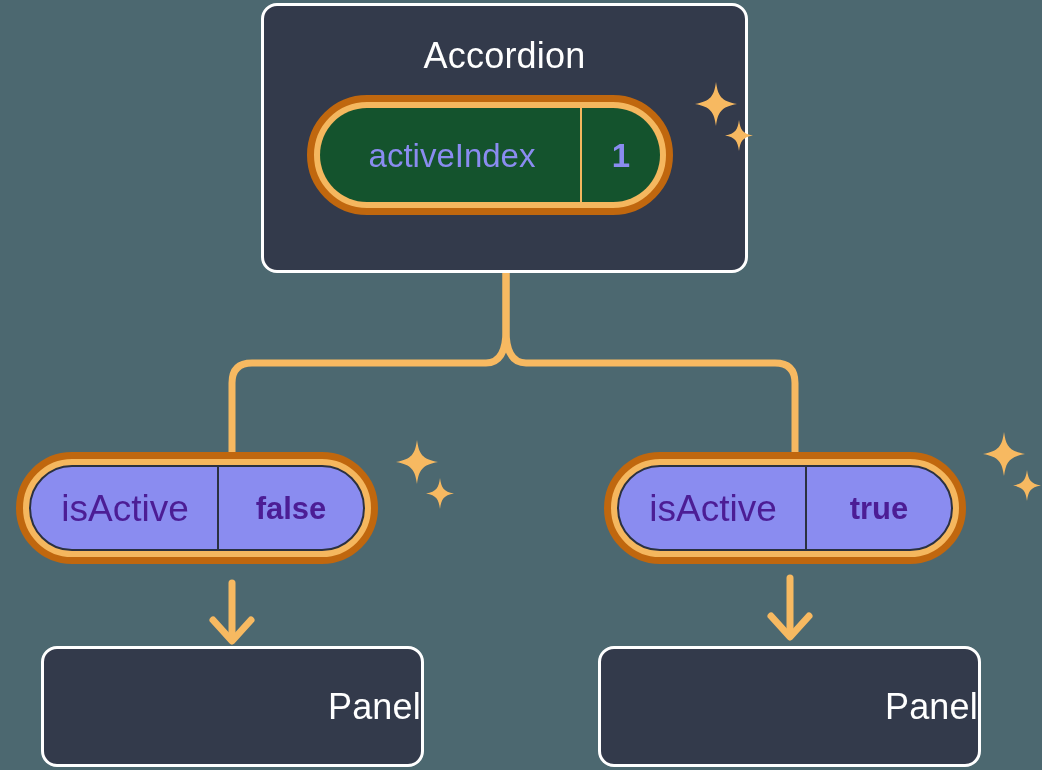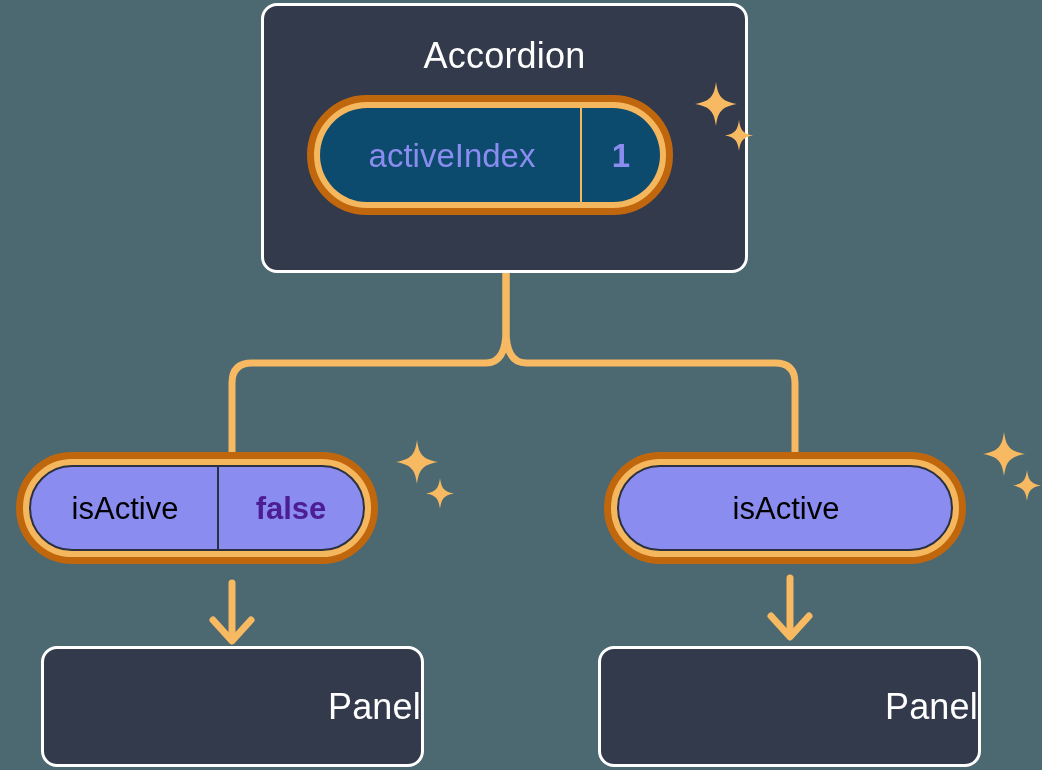--- a/index.html
+++ b/index.html
@@ -92,21 +92,21 @@
   }
   .pill-inner {
     display: flex;
     align-items: stretch;
     border-radius: 999px;
     overflow: hidden;
     box-sizing: border-box;
   }
   
   .pill.dark .pill-inner {
-    background: #0c4a6e;
+    background: #14532d;
     border: 0;
   }
   
   .pill.purple .pill-inner {
     background: #8a8cf0;
     border: 2px solid #2b3140;
   }
 
   .pill-key, .pill-val {
     display: flex;
@@ -131,22 +131,22 @@
     color: #8a8cf0;
     font-size: 33px;
     font-weight: 700;
     border-left: 2px solid #f5b75e;
   }
 
   
   .pill.purple .pill-inner { width: 336px; height: 86px; }
   .pill.purple .pill-key {
     flex: 1 1 auto;
-    color: #000000;
-    font-size: 31px;
+    color: #4c1d95;
+    font-size: 37px;
     font-weight: 400;
     padding: 0 12px 0 14px;
   }
   .pill.purple .pill-val {
     width: 146px;
     color: #4c1d95;
     font-size: 31px;
     font-weight: 700;
     border-left: 2px solid #2b3140;
   }
@@ -232,20 +232,21 @@
   </div>
 
   <div class="comp-box panel panel-left">
     <div class="comp-title">Panel</div>
   </div>
 
   <div class="pill-wrap" id="pill-right">
     <div class="pill purple">
       <div class="pill-inner">
         <div class="pill-key">isActive</div>
+        <div class="pill-val">true</div>
       </div>
     </div>
   </div>
 
   <div class="sparkles" id="sparkles-right">
     <svg width="62" height="72" viewBox="0 0 62 72">
       <path d="M24,0 C26,14 29,19 45,22 C29,25 26,30 24,44 C22,30 19,25 3,22 C19,19 22,14 24,0 Z" fill="#f7b961"></path>
       <path d="M47,38 C48.4,48 50.4,51.5 61,53.5 C50.4,55.5 48.4,59 47,69 C45.6,59 43.6,55.5 33,53.5 C43.6,51.5 45.6,48 47,38 Z" fill="#f7b961"></path>
     </svg>
   </div>

